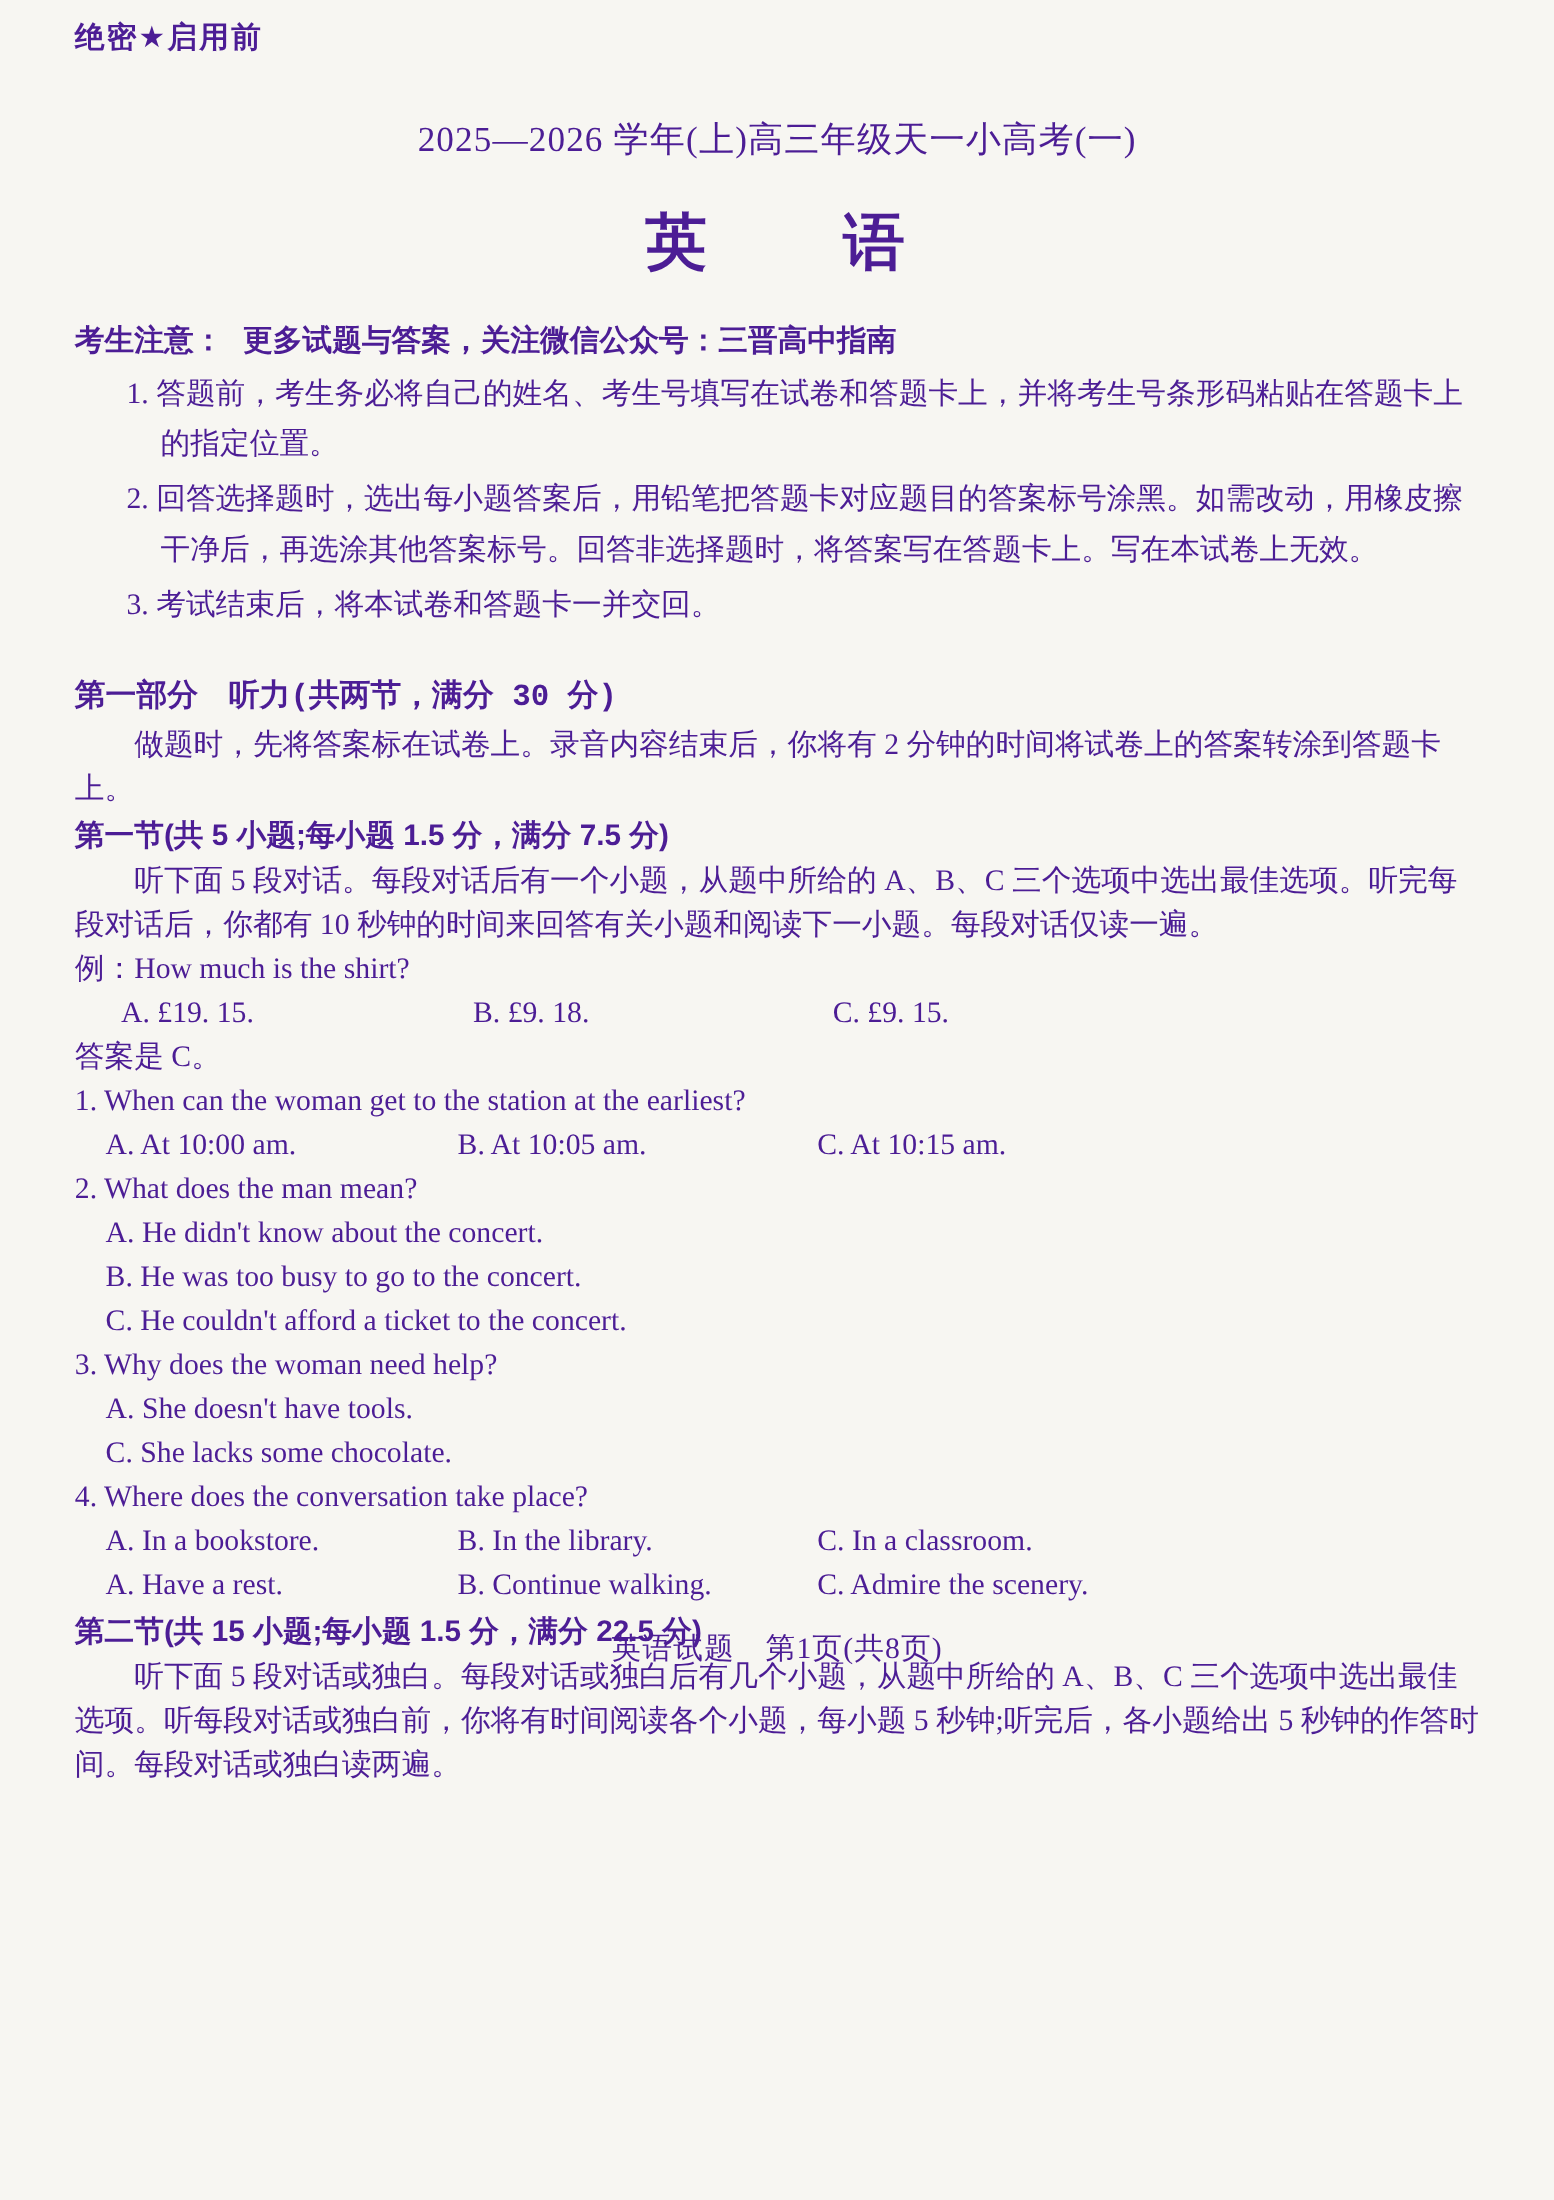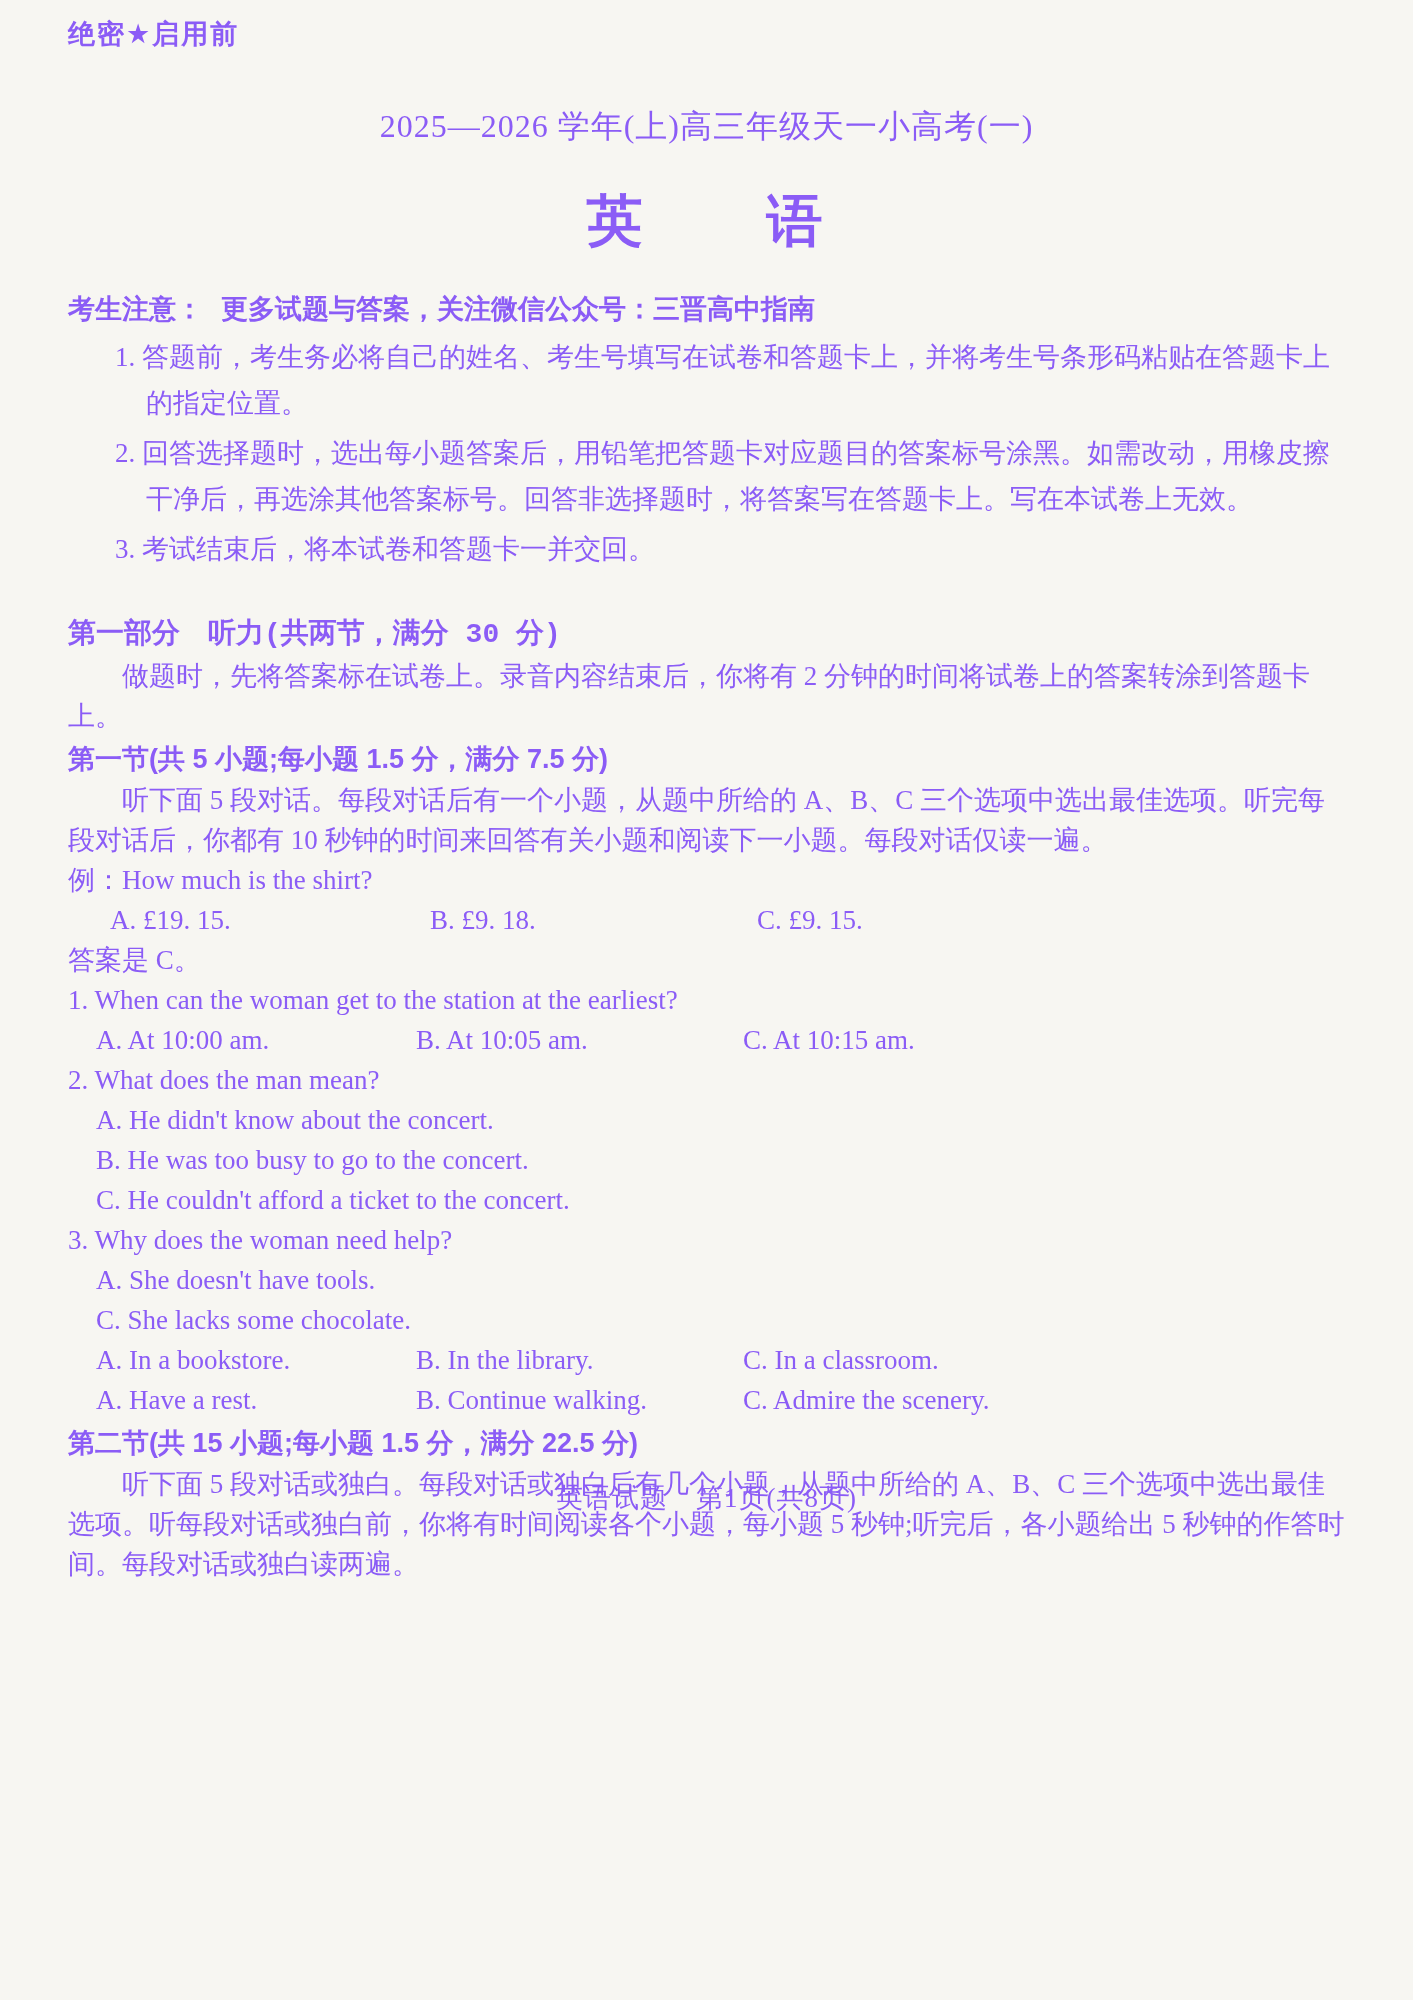--- a/index.html
+++ b/index.html
@@ -6,21 +6,21 @@
     margin: 0;
     padding: 0;
     background: #e8e7e4;
   }
   .page {
     position: relative;
     width: 1413px;
     height: 2000px;
     margin: 0 auto;
     background: #f7f6f2;
-    color: #8b5cf6;
+    color: #4c1d95;
     font-family: "Liberation Serif", "DejaVu Serif", serif;
     font-size: 27px;
     line-height: 40px;
     overflow: hidden;
     box-sizing: border-box;
     padding: 14px 68px 0 68px;
   }
   .classification {
     font-family: "Liberation Sans", "DejaVu Sans", sans-serif;
     font-weight: bold;
@@ -164,20 +164,21 @@
     <div class="opt-line">C. He couldn't afford a ticket to the concert.</div>
   </div>
 
   <div class="question">
     <div class="q-text">3. Why does the woman need help?</div>
     <div class="opt-line">A. She doesn't have tools.</div>
     <div class="opt-line">C. She lacks some chocolate.</div>
   </div>
 
   <div class="question">
+    <div class="q-text">4. Where does the conversation take place?</div>
     <div class="options-row">
       <span>A. In a bookstore.</span>
       <span>B. In the library.</span>
       <span>C. In a classroom.</span>
     </div>
   </div>
 
   <div class="question">
     <div class="options-row">
       <span>A. Have a rest.</span>

